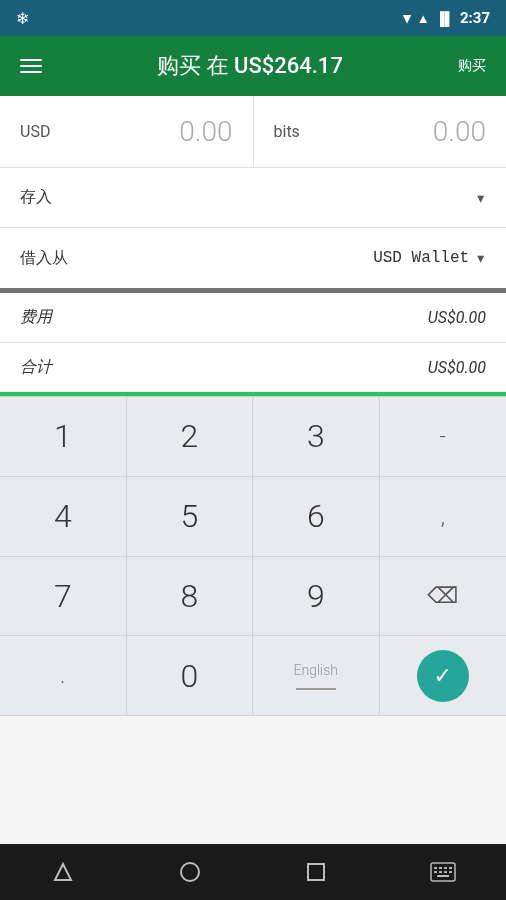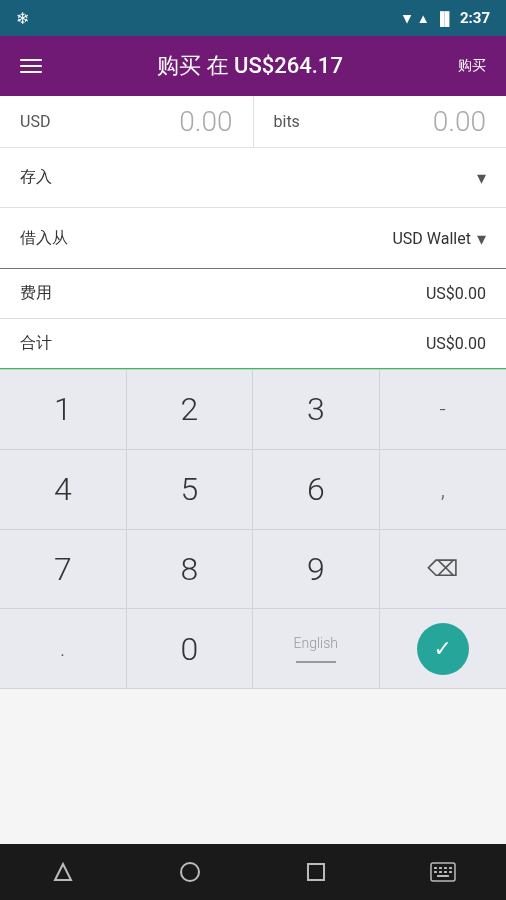--- a/index.html
+++ b/index.html
@@ -32,21 +32,21 @@
     .status-right {
       display: flex;
       align-items: center;
       gap: 6px;
       font-size: 15px;
       font-weight: bold;
     }
 
     
     .top-bar {
-      background: #701a75;
+      background: #15803d;
       height: 60px;
       display: flex;
       align-items: center;
       justify-content: space-between;
       padding: 0 20px;
       color: white;
     }
     .hamburger {
       display: flex;
       flex-direction: column;
@@ -72,21 +72,21 @@
       color: white;
       font-weight: 500;
       cursor: pointer;
     }
 
     
     .input-row {
       background: white;
       display: flex;
       align-items: center;
-      height: 52px;
+      height: 72px;
       border-bottom: 1px solid #e0e0e0;
     }
     .input-cell {
       flex: 1;
       display: flex;
       align-items: center;
       justify-content: space-between;
       padding: 0 20px;
       height: 100%;
     }
@@ -100,21 +100,22 @@
     }
     .amount-value {
       font-size: 28px;
       color: #aaa;
       font-weight: 300;
     }
 
     
     .form-section {
       background: white;
-      border-bottom: 1px solid #737373;
+      border-bottom: 5px solid #737373;
+      font-family: Liberation Mono, monospace;
     }
     .form-row {
       display: flex;
       align-items: center;
       justify-content: space-between;
       padding: 18px 20px;
       border-bottom: 1px solid #e0e0e0;
       min-height: 60px;
     }
     .form-row:last-child {
@@ -134,21 +135,22 @@
     }
     .dropdown-arrow {
       font-size: 18px;
       color: #555;
     }
 
     
     .fee-section {
       background: white;
       margin-top: 0;
-      border-bottom: 1px solid #22c55e;
+      border-bottom: 4px solid #22c55e;
+      font-style: italic;
     }
     .fee-row {
       display: flex;
       align-items: center;
       justify-content: space-between;
       padding: 14px 20px;
       border-bottom: 1px solid #e0e0e0;
     }
     .fee-row:last-child {
       border-bottom: none;

